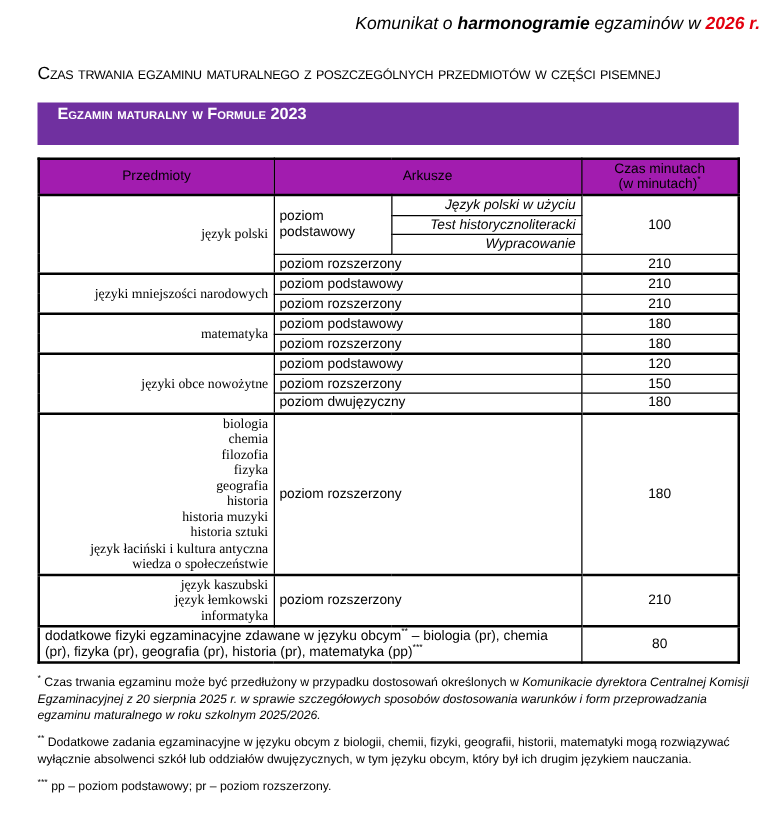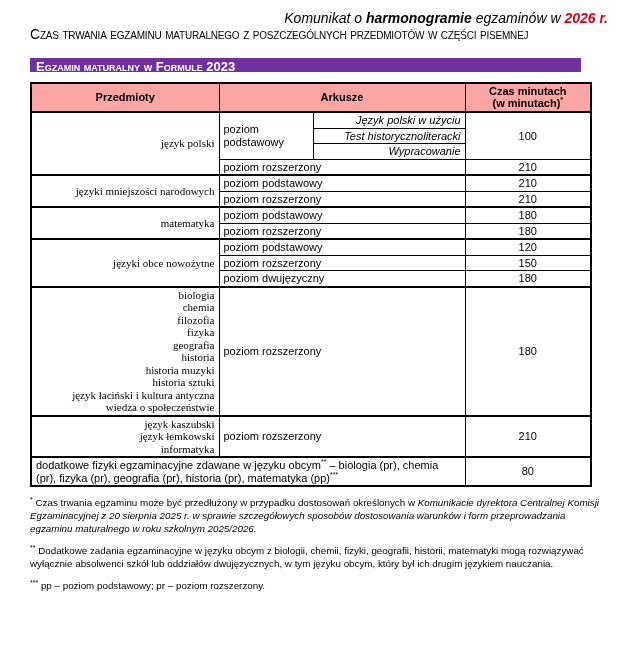--- a/index.html
+++ b/index.html
@@ -13,59 +13,59 @@
   .topnote {
     margin: 12px 9px 0 0;
     text-align: right;
     font-size: 14px;
     font-style: italic;
     line-height: 13px;
   }
   .topnote b { font-weight: bold; }
   .red { color: #e3000f; }
   .title {
-    margin: 0 0 0 30px;
+    margin: 24px 0 0 30px;
     width: 560px;
     font-size: 14px;
     font-weight: normal;
     font-variant: small-caps;
     letter-spacing: -0.2px;
     line-height: 19px;
   }
   .banner {
     margin: 14px 0 0 30px;
     width: 545px;
     background: #7030A0;
     color: #ffffff;
     font-variant: small-caps;
     font-weight: bold;
     font-size: 13px;
     line-height: 18px;
-    height: 14px;
-    padding-left: 6px;
+    height: 34px;
+    padding-left: 16px;
   }
   table.exam {
     margin: 10px 0 0 30px;
     width: 560px;
     border-collapse: collapse;
     border: 2px solid #000;
     table-layout: fixed;
   }
   .exam th, .exam td {
     border: 1px solid #000;
     font-size: 11px;
     line-height: 12.5px;
     padding: 1px 4px;
     vertical-align: middle;
   }
   .exam thead th {
-    background: #fca5a5;
+    background: #a21caf;
     border-bottom: 2px solid #000;
     text-align: center;
-    font-weight: bold;
+    font-weight: normal;
     line-height: 11.5px;
     padding: 2px 2px;
   }
   .exam tr.grp > td { border-top: 2px solid #000; }
   .subj { text-align: right; padding-left: 6px; font-family: Liberation Serif, serif; }
   .lvl  { text-align: left; padding-left: 6px; }
   .sheet { font-style: italic; text-align: right; padding-left: 6px; }
   .time { text-align: center; }
   .multi {
     white-space: pre-line;

